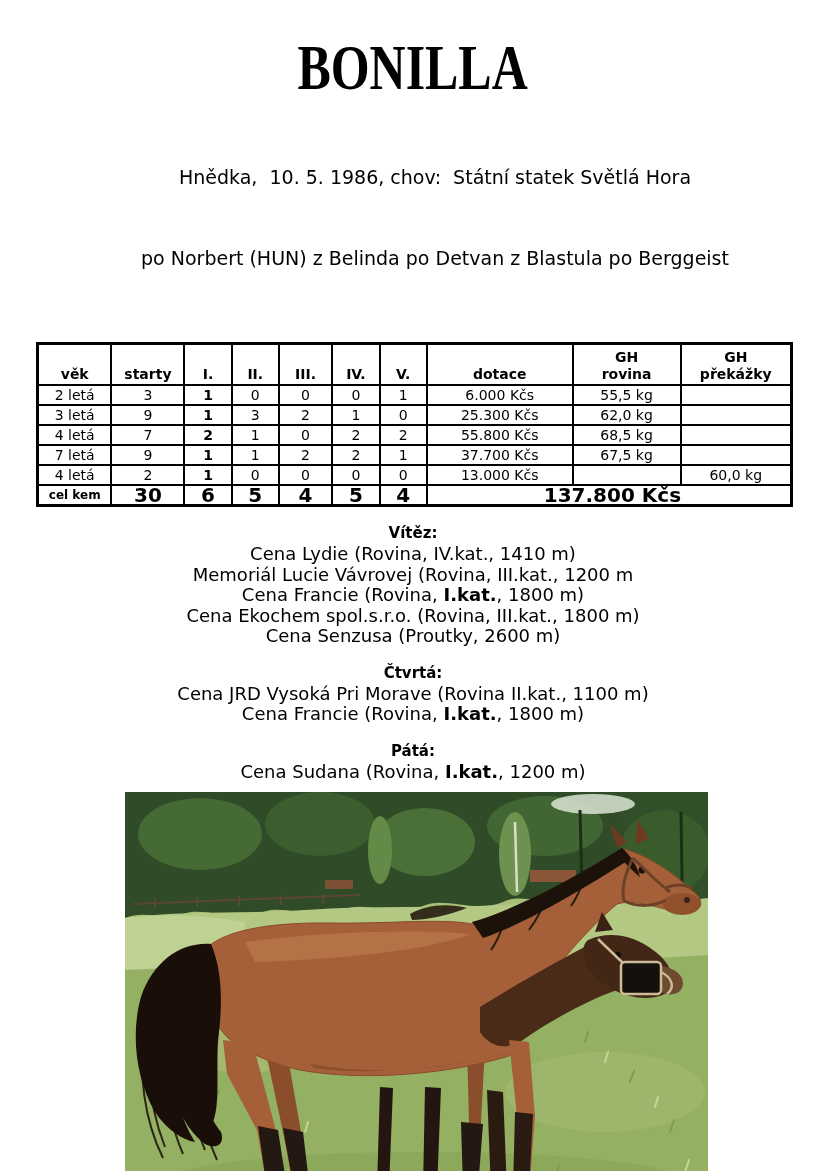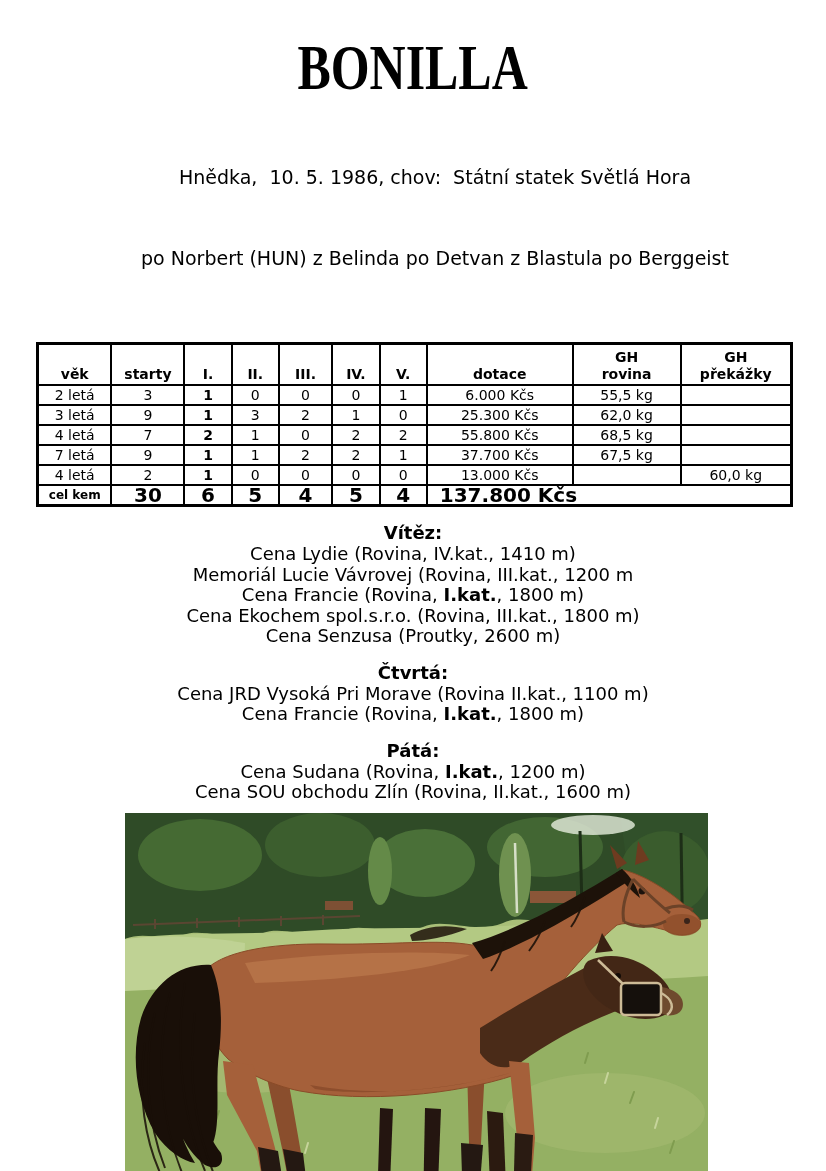--- a/index.html
+++ b/index.html
@@ -12,25 +12,25 @@
   table.stats{margin:16px 0 0 36px;border-collapse:collapse;table-layout:fixed;width:757px;
               border:3px solid #000;}
   table.stats th,table.stats td{border:2px solid #000;padding:0 5px;font-size:14px;
               text-align:center;overflow:hidden;}
   table.stats thead th{font-weight:bold;vertical-align:bottom;height:38px;padding-bottom:1px;line-height:17px;}
   table.stats tbody td{height:18px;line-height:18px;}
   td.num-b{font-weight:bold;}
   td.money{text-align:right;padding-right:9px;}
   tr.total td{height:32px;font-weight:bold;font-size:20px;line-height:32px;}
   tr.total td.lbl{font-size:12px;}
-  tr.total td.money-total{text-align:left;padding-left:12px;}
+  tr.total td.money-total{text-align:center;padding-left:12px;}
   .c-vek{width:72px;}.c-starty{width:71px;}.c-p{width:46px;}.c-p3{width:52px;}
   .c-dotace{width:142px;}.c-ghr{width:105px;}.c-ghp{width:108px;}
   .sections{text-align:center;}
-  .sec-h{margin-top:15px;font-weight:bold;font-size:18px;line-height:22px;}
+  .sec-h{margin-top:15px;font-weight:bold;font-size:15px;line-height:22px;}
   .line{font-size:18px;line-height:20.5px;white-space:pre-wrap;}
   .photo-wrap{width:583px;height:420px;margin:10px 0 0 125px;line-height:0;}
 </style>
 </head>
 <body>
 
 <div class="page">
 
   <h1 class="title"><span class="sq">BONILLA</span></h1>
 
@@ -153,21 +153,20 @@
     <div class="line"><span>Cena Francie (Rovina, </span><b>I.kat.</b><span>, 1800 m)</span></div>
     <div class="line"><span>Cena Ekochem spol.s.r.o. (Rovina, III.kat., 1800 m)</span><b></b><span></span></div>
     <div class="line"><span>Cena Senzusa (Proutky, 2600 m)</span><b></b><span></span></div>
 
     <div class="sec-h">Čtvrtá:</div>
     <div class="line"><span>Cena JRD Vysoká Pri Morave (Rovina II.kat., 1100 m)</span><b></b><span></span></div>
     <div class="line"><span>Cena Francie (Rovina, </span><b>I.kat.</b><span>, 1800 m)</span></div>
 
     <div class="sec-h">Pátá:</div>
     <div class="line"><span>Cena Sudana (Rovina, </span><b>I.kat.</b><span>, 1200 m)</span></div>
-    <div class="line"><span>Cena SOU obchodu Zlín (Rovina, II.kat., 1600 m)</span><b></b><span></span></div>
   </div>
 
   <div class="photo-wrap">
     <svg width="583" height="420" viewBox="0 0 583 420" xmlns="http://www.w3.org/2000/svg">
 
       <rect x="0" y="0" width="583" height="420" fill="#a9bf78"></rect>
 
       <rect x="0" y="0" width="583" height="34" fill="#eef3e8"></rect>
 
       <g>

